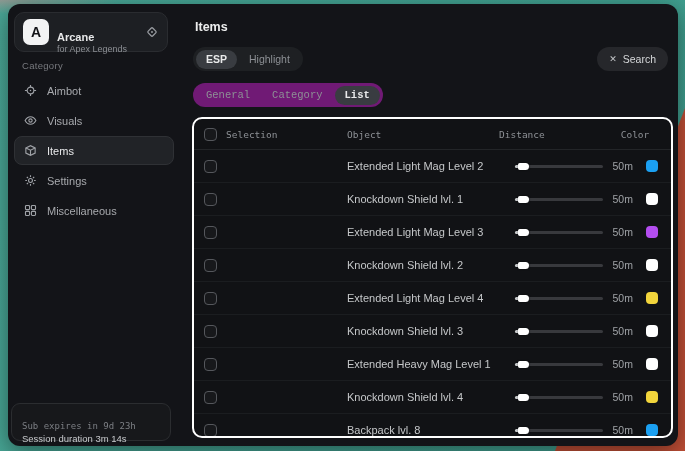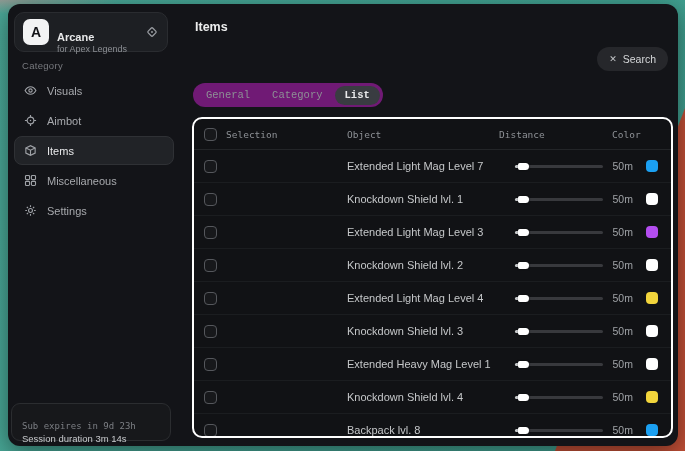--- a/index.html
+++ b/index.html
@@ -58,21 +58,21 @@
     border:2px solid #ffffff;border-radius:10px;background:#111215;
     box-sizing:border-box;overflow:hidden;}
   .thead{height:30px;display:flex;align-items:center;border-bottom:1px solid #232528;
     font-family:"DejaVu Sans Mono",monospace;font-size:9.5px;color:#8e9196;}
   .checkbox{width:13px;height:13px;border:1.5px solid #55575c;border-radius:4px;
     background:#17181b;box-sizing:border-box;cursor:pointer;flex:0 0 auto;}
   .col-cb{margin-left:10px;}
   .col-sel{margin-left:9px;width:121px;}
   .col-obj{width:152px;}
   .col-dist{width:113px;}
-  .col-col{flex:1;text-align:left;padding-right:13px;}
+  .col-col{flex:1;text-align:center;padding-right:13px;}
   .trow{height:32px;display:flex;align-items:center;border-bottom:1px solid #1b1d20;}
   .trow:last-child{border-bottom:none;}
   .obj-name{width:170px;margin-left:9px;font-size:11px;color:#c6c8ca;
     margin-left:130px;white-space:nowrap;overflow:hidden;}
   .slider{width:88px;height:14px;position:relative;cursor:pointer;flex:0 0 auto;}
   .slider .track{position:absolute;left:0;top:6px;width:100%;height:3px;border-radius:2px;background:#38393d;}
   .slider .fill{position:absolute;left:0;top:6px;height:3px;border-radius:2px;background:#cfd1d3;}
   .slider .thumb{position:absolute;top:4px;width:11px;height:7px;border-radius:2px 4px 4px 2px;
     background:#ffffff;box-shadow:0 0 2px rgba(0,0,0,.6);}
   .dist-val{width:34px;margin-left:10px;font-size:10.5px;color:#9fa2a6;}
@@ -100,76 +100,80 @@
         <circle cx="8" cy="8" r="1.1" fill="currentColor" stroke="none"></circle>
       </svg>
     </div>
 
     <div class="cat-label">Category</div>
 
     <nav class="nav" id="nav">
         <div class="nav-item">
     <span class="nav-icon">
             <svg viewBox="0 0 14 14" width="13" height="13" fill="none" stroke="currentColor" stroke-width="1.2">
-              <path d="M1.2 7C2.6 4.3 4.7 2.9 7 2.9S11.4 4.3 12.8 7C11.4 9.7 9.3 11.1 7 11.1S2.6 9.7 1.2 7Z"></path>
-              <circle cx="7" cy="7" r="1.8"></circle>
-            </svg>
-          </span>
-    <span class="nav-label">Visuals</span>
-  </div>
-        <div class="nav-item">
-    <span class="nav-icon">
-            <svg viewBox="0 0 14 14" width="13" height="13" fill="none" stroke="currentColor" stroke-width="1.2">
               <circle cx="7" cy="7" r="3.6"></circle>
               <path d="M7 1v2.2M7 10.8V13M1 7h2.2M10.8 7H13"></path>
               <circle cx="7" cy="7" r="0.8" fill="currentColor" stroke="none"></circle>
             </svg>
           </span>
     <span class="nav-label">Aimbot</span>
   </div>
+        <div class="nav-item">
+    <span class="nav-icon">
+            <svg viewBox="0 0 14 14" width="13" height="13" fill="none" stroke="currentColor" stroke-width="1.2">
+              <path d="M1.2 7C2.6 4.3 4.7 2.9 7 2.9S11.4 4.3 12.8 7C11.4 9.7 9.3 11.1 7 11.1S2.6 9.7 1.2 7Z"></path>
+              <circle cx="7" cy="7" r="1.8"></circle>
+            </svg>
+          </span>
+    <span class="nav-label">Visuals</span>
+  </div>
         <div class="nav-item active">
     <span class="nav-icon">
             <svg viewBox="0 0 14 14" width="13" height="13" fill="none" stroke="currentColor" stroke-width="1.2">
               <path d="M2 4.2 7 1.8l5 2.4v5.6L7 12.2 2 9.8Z"></path>
               <path d="M2 4.2 7 6.6l5-2.4M7 6.6v5.4"></path>
             </svg>
           </span>
     <span class="nav-label">Items</span>
+  </div>
+        <div class="nav-item">
+    <span class="nav-icon">
+            <svg viewBox="0 0 14 14" width="13" height="13" fill="none" stroke="currentColor" stroke-width="1.2">
+              <circle cx="7" cy="7" r="2.1"></circle>
+              <path d="M7 1.4v1.8M7 10.8v1.8M1.4 7h1.8M10.8 7h1.8M3 3l1.3 1.3M9.7 9.7 11 11M11 3 9.7 4.3M4.3 9.7 3 11"></path>
+            </svg>
+          </span>
+    <span class="nav-label">Settings</span>
   </div>
         <div class="nav-item">
     <span class="nav-icon">
             <svg viewBox="0 0 14 14" width="13" height="13" fill="none" stroke="currentColor" stroke-width="1.2">
               <rect x="1.6" y="1.6" width="4.4" height="4.4" rx="1"></rect>
               <rect x="8" y="1.6" width="4.4" height="4.4" rx="1"></rect>
               <rect x="1.6" y="8" width="4.4" height="4.4" rx="1"></rect>
               <rect x="8" y="8" width="4.4" height="4.4" rx="1"></rect>
             </svg>
           </span>
     <span class="nav-label">Miscellaneous</span>
   </div>
-        <div class="nav-item">
-    <span class="nav-icon">
-            <svg viewBox="0 0 14 14" width="13" height="13" fill="none" stroke="currentColor" stroke-width="1.2">
-              <circle cx="7" cy="7" r="2.1"></circle>
-              <path d="M7 1.4v1.8M7 10.8v1.8M1.4 7h1.8M10.8 7h1.8M3 3l1.3 1.3M9.7 9.7 11 11M11 3 9.7 4.3M4.3 9.7 3 11"></path>
-            </svg>
-          </span>
-    <span class="nav-label">Settings</span>
-  </div>
       </nav>
 
     <div class="footer-card">
       <div class="f1">Sub expires in 9d 23h</div>
       <div class="f2">Session duration 3m 14s</div>
     </div>
   </aside>
 
   <main class="main">
     <div class="page-title">Items</div>
 
+    <div class="pillbar mode-tabs" id="modeTabs">
+        <div class="chip active">ESP</div>
+        <div class="chip">Highlight</div>
+      </div>
 
     <button class="search-btn">
       <span class="x">✕</span>
       <span>Search</span>
     </button>
 
     <div class="pillbar view-tabs" id="viewTabs">
         <div class="chip">General</div>
         <div class="chip">Category</div>
         <div class="chip active">List</div>
@@ -179,21 +183,21 @@
       <div class="thead">
         <div class="checkbox col-cb"></div>
         <div class="col-sel">Selection</div>
         <div class="col-obj">Object</div>
         <div class="col-dist">Distance</div>
         <div class="col-col">Color</div>
       </div>
       <div id="rows">
           <div class="trow">
     <div class="checkbox col-cb"></div>
-    <div class="obj-name">Extended Light Mag Level 7</div>
+    <div class="obj-name">Extended Light Mag Level 2</div>
     <div class="slider">
       <div class="track"></div>
       <div class="fill" style="width: 8%;"></div>
       <div class="thumb" style="left: calc(8% - 4px);"></div>
     </div>
     <div class="dist-val">50m</div>
     <div class="swatch" style="background: rgb(27, 160, 242);"></div>
   </div>
           <div class="trow">
     <div class="checkbox col-cb"></div>

